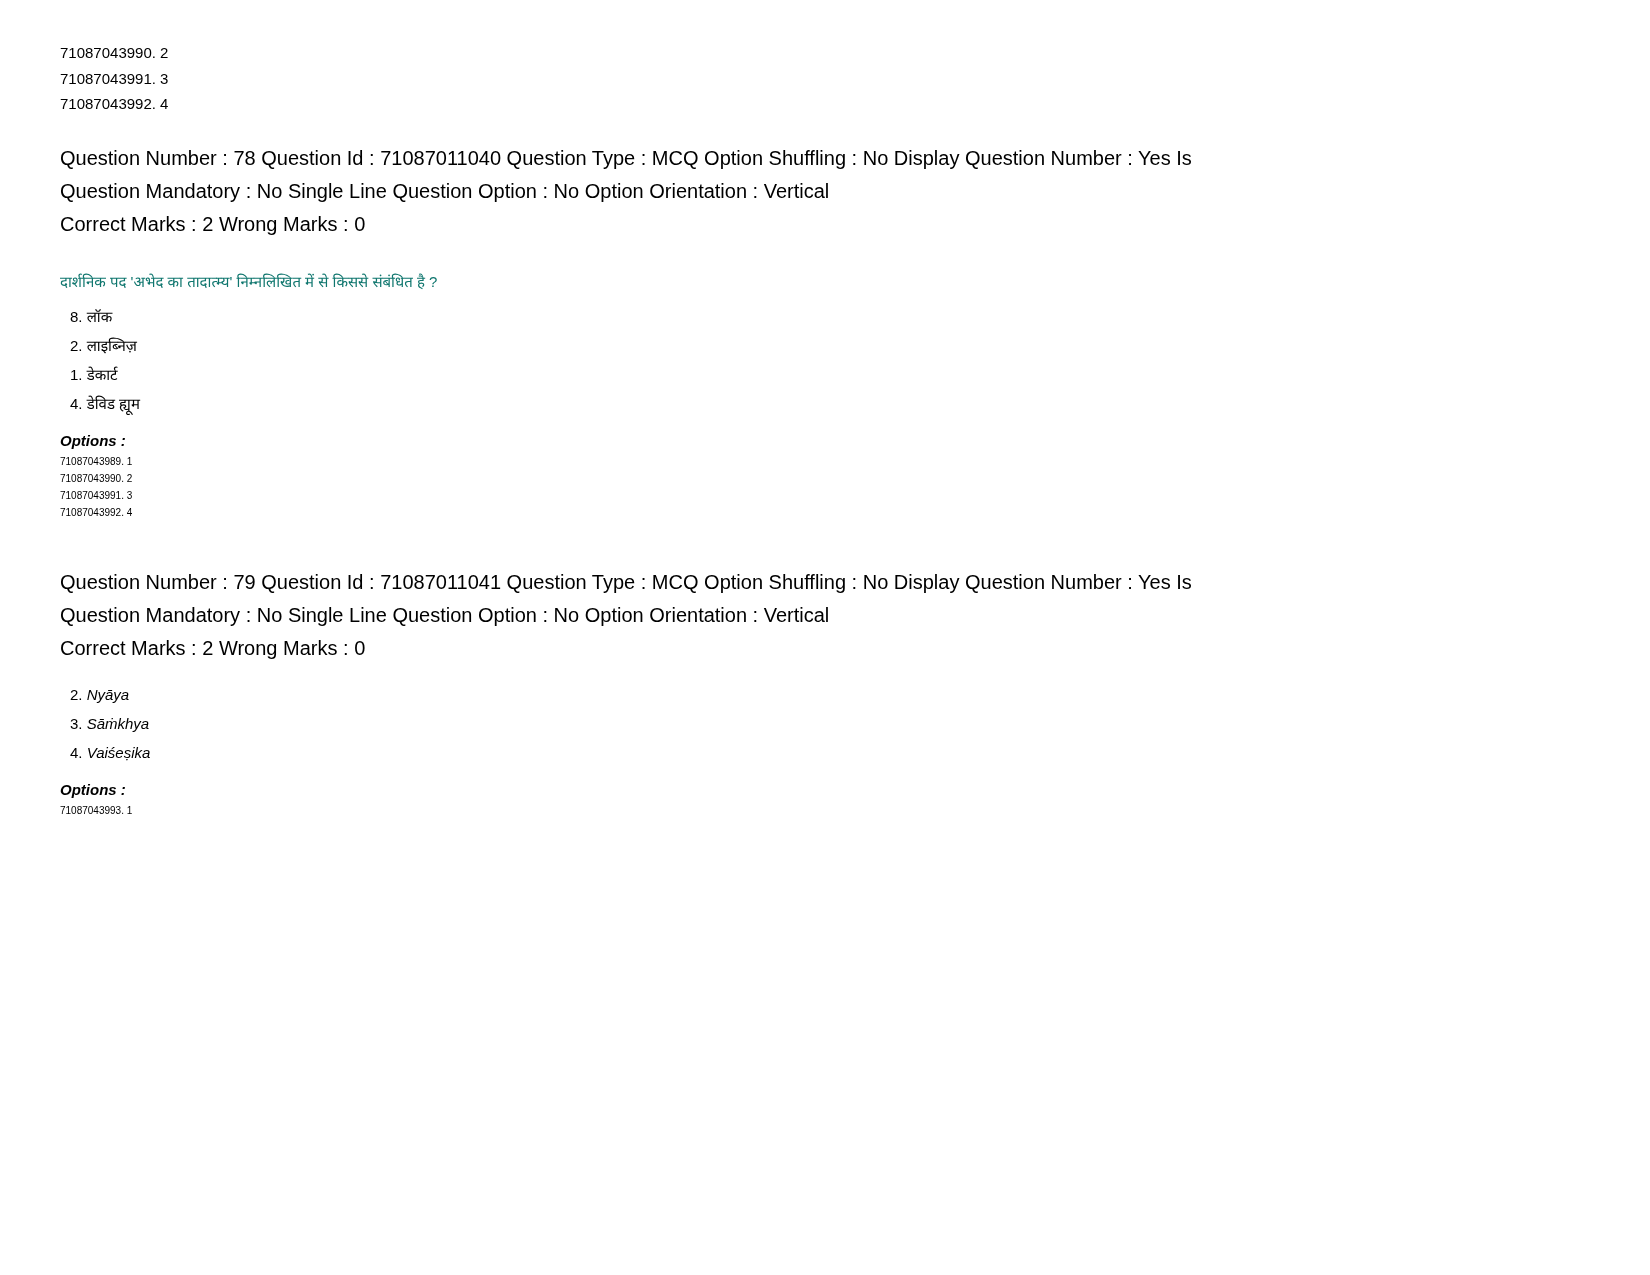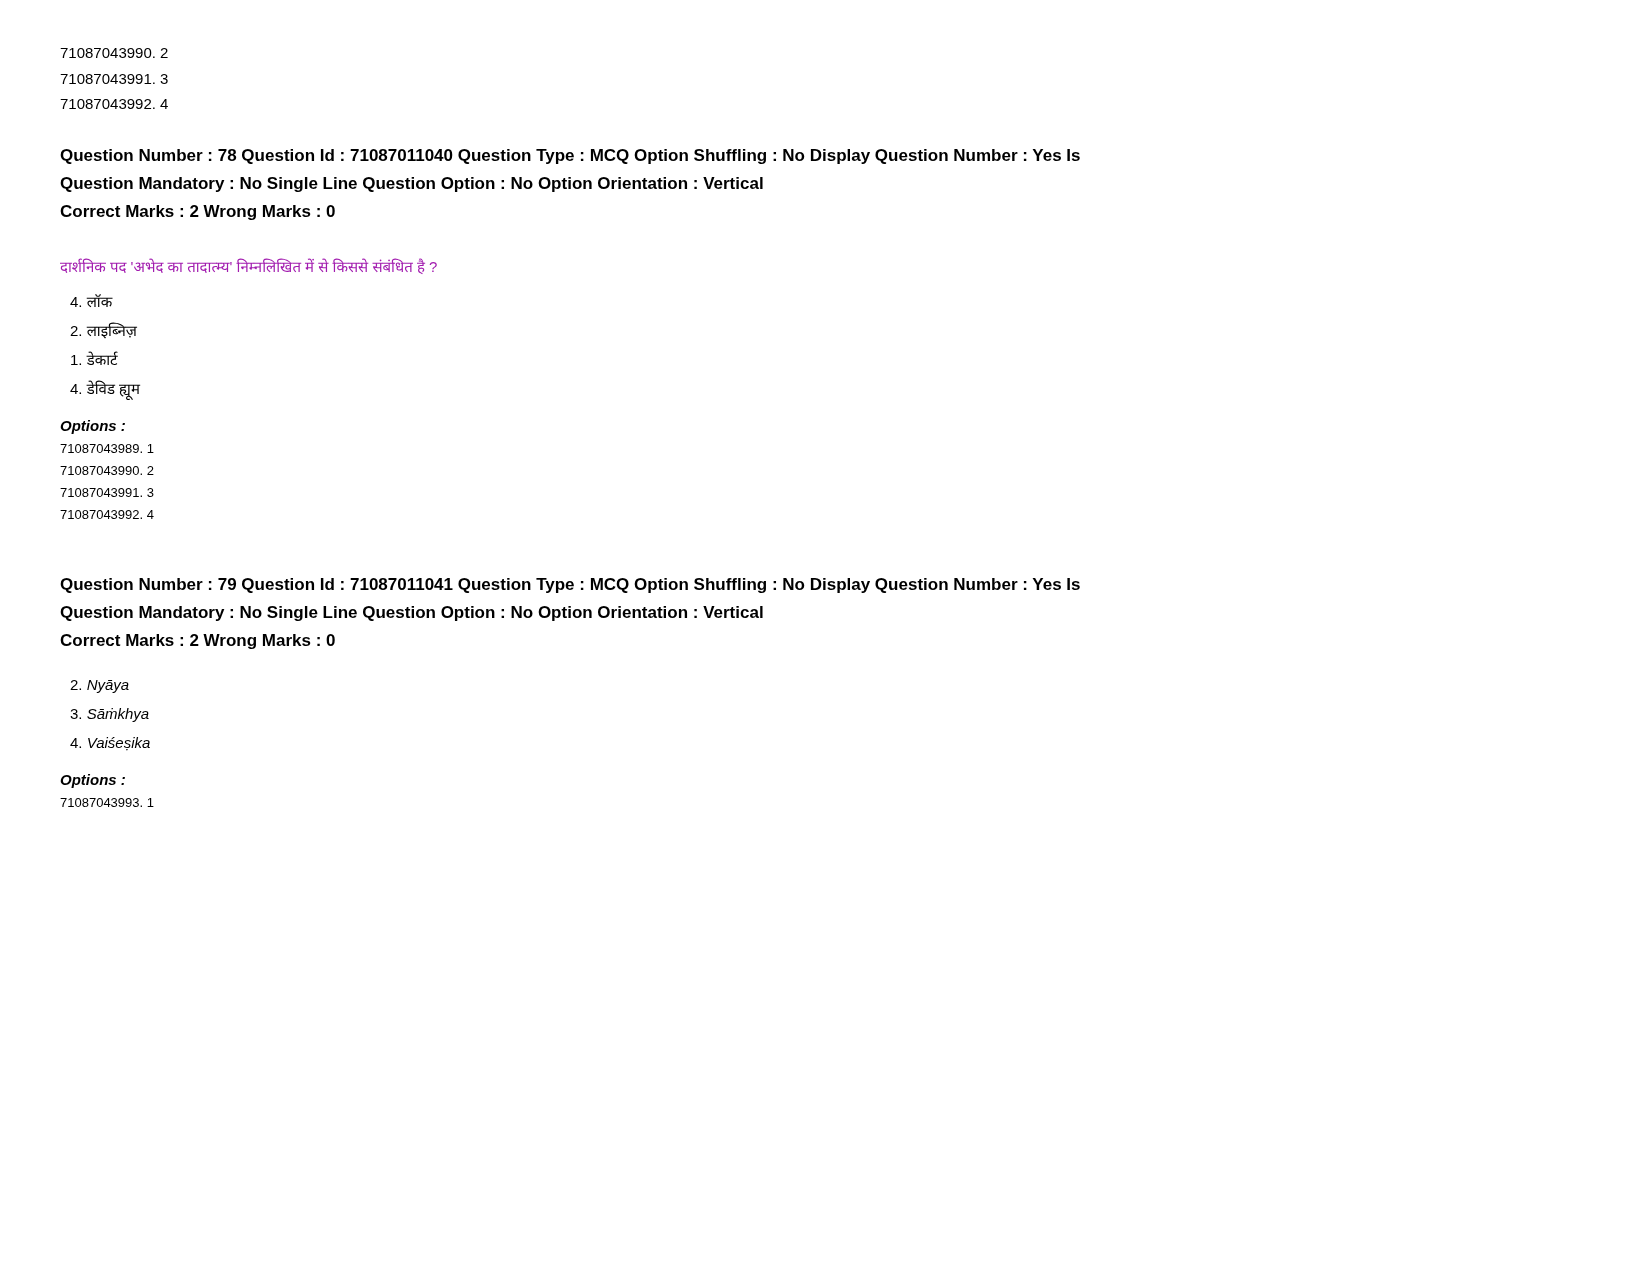--- a/index.html
+++ b/index.html
@@ -17,50 +17,50 @@
       min-height: 1275px;
     }
     .top-options {
       margin-bottom: 8px;
       line-height: 1.7;
     }
     .question-block {
       margin-bottom: 28px;
     }
     .question-meta {
-      font-weight: bold;
-      font-size: 17px;
+      font-weight: normal;
+      font-size: 20px;
       line-height: 1.65;
       margin-bottom: 18px;
     }
     .question-text {
       font-size: 15px;
       margin-bottom: 14px;
-      color: #a21caf;
+      color: #0f766e;
       margin-top: 30px;
     }
     .options-list {
       list-style: none;
       margin-bottom: 16px;
       padding-left: 10px;
     }
     .options-list li {
       margin-bottom: 5px;
       font-size: 15px;
       line-height: 1.6;
     }
     .options-label {
       font-weight: bold;
       font-size: 15px;
       margin-bottom: 4px;
       font-style: italic;
     }
     .answer-options {
       line-height: 1.7;
-      font-size: 13px;
+      font-size: 10px;
     }
     .italic-text {
       font-style: italic;
     }
   </style>
 </head>
 <body>
 
 
 
@@ -77,21 +77,21 @@
 <div class="question-block">
   <div class="question-meta">
     <div>Question Number : 78 Question Id : 71087011040 Question Type : MCQ Option Shuffling : No Display Question Number : Yes Is</div>
     <div>Question Mandatory : No Single Line Question Option : No Option Orientation : Vertical</div>
     <div>Correct Marks : 2 Wrong Marks : 0</div>
   </div>
 
   <div class="question-text">दार्शनिक पद 'अभेद का तादात्म्य' निम्नलिखित में से किससे संबंधित है ?</div>
 
   <ul class="options-list">
-    <li>4. लॉक</li>
+    <li>8. लॉक</li>
     <li>2. लाइब्निज़</li>
     <li>1. डेकार्ट</li>
     <li>4. डेविड ह्यूम</li>
   </ul>
 
   <div class="options-label">Options :</div>
   <div class="answer-options">
     <div>71087043989. 1</div>
     <div>71087043990. 2</div>
     <div>71087043991. 3</div>

